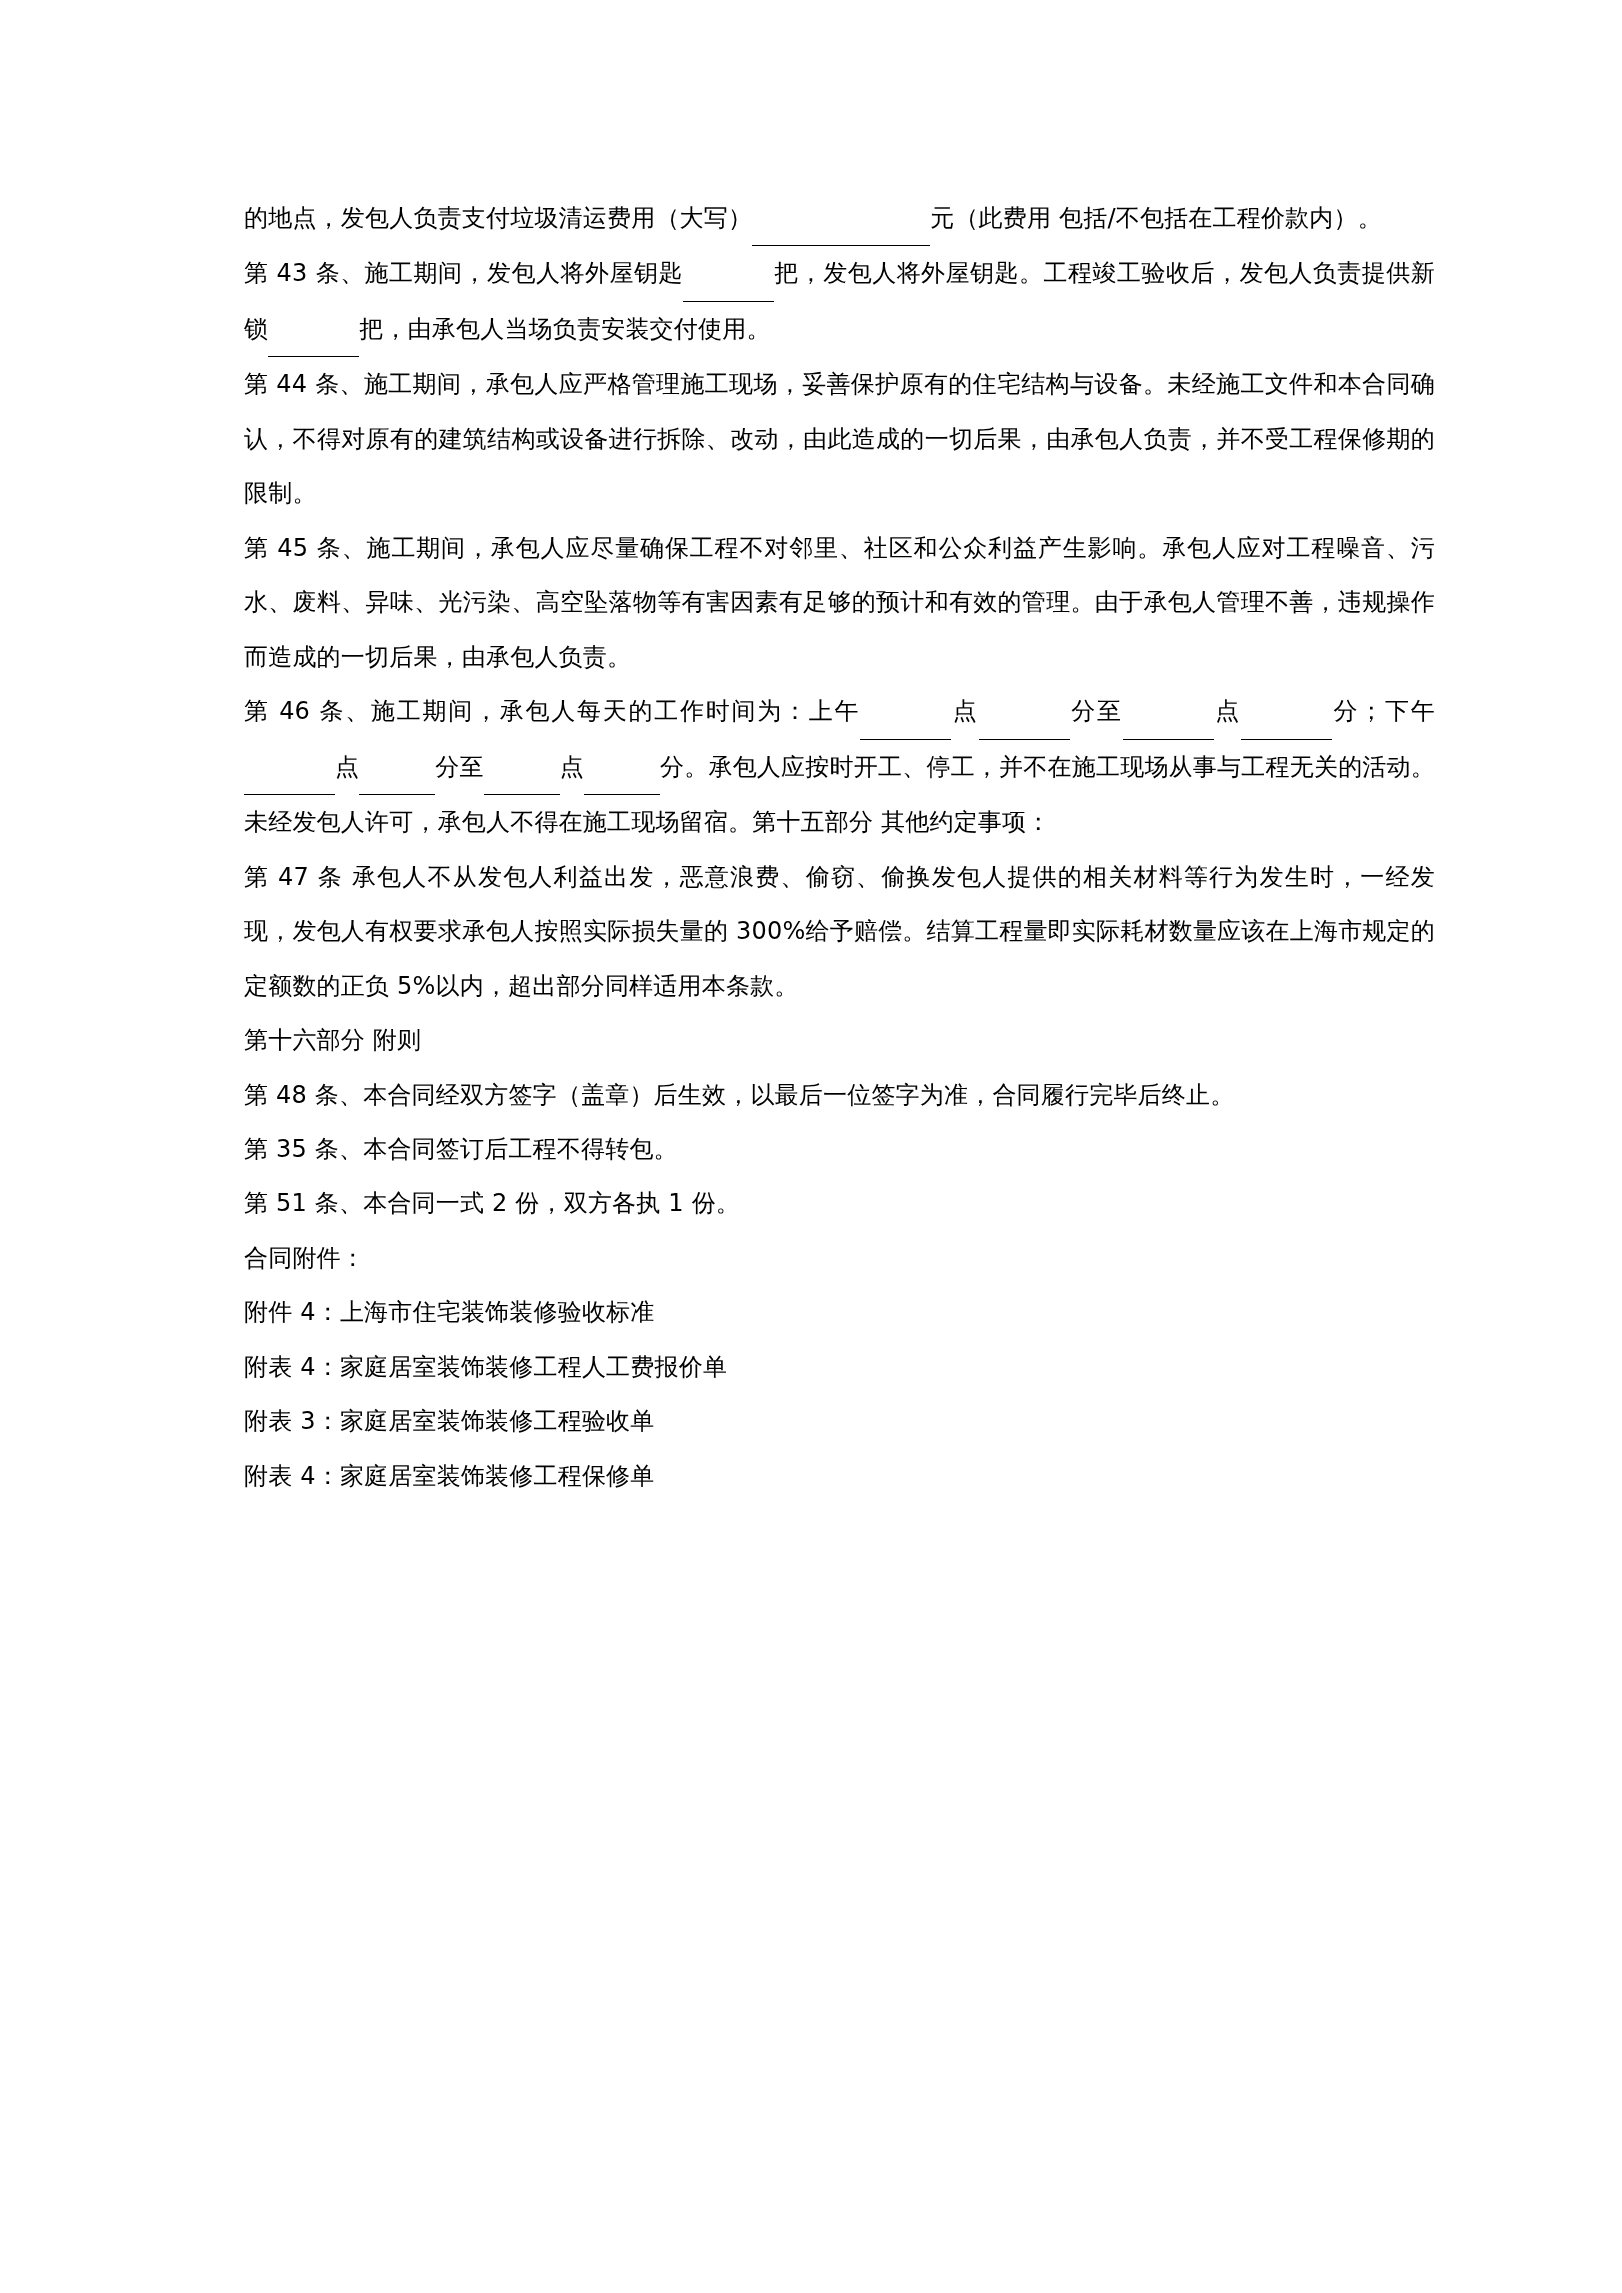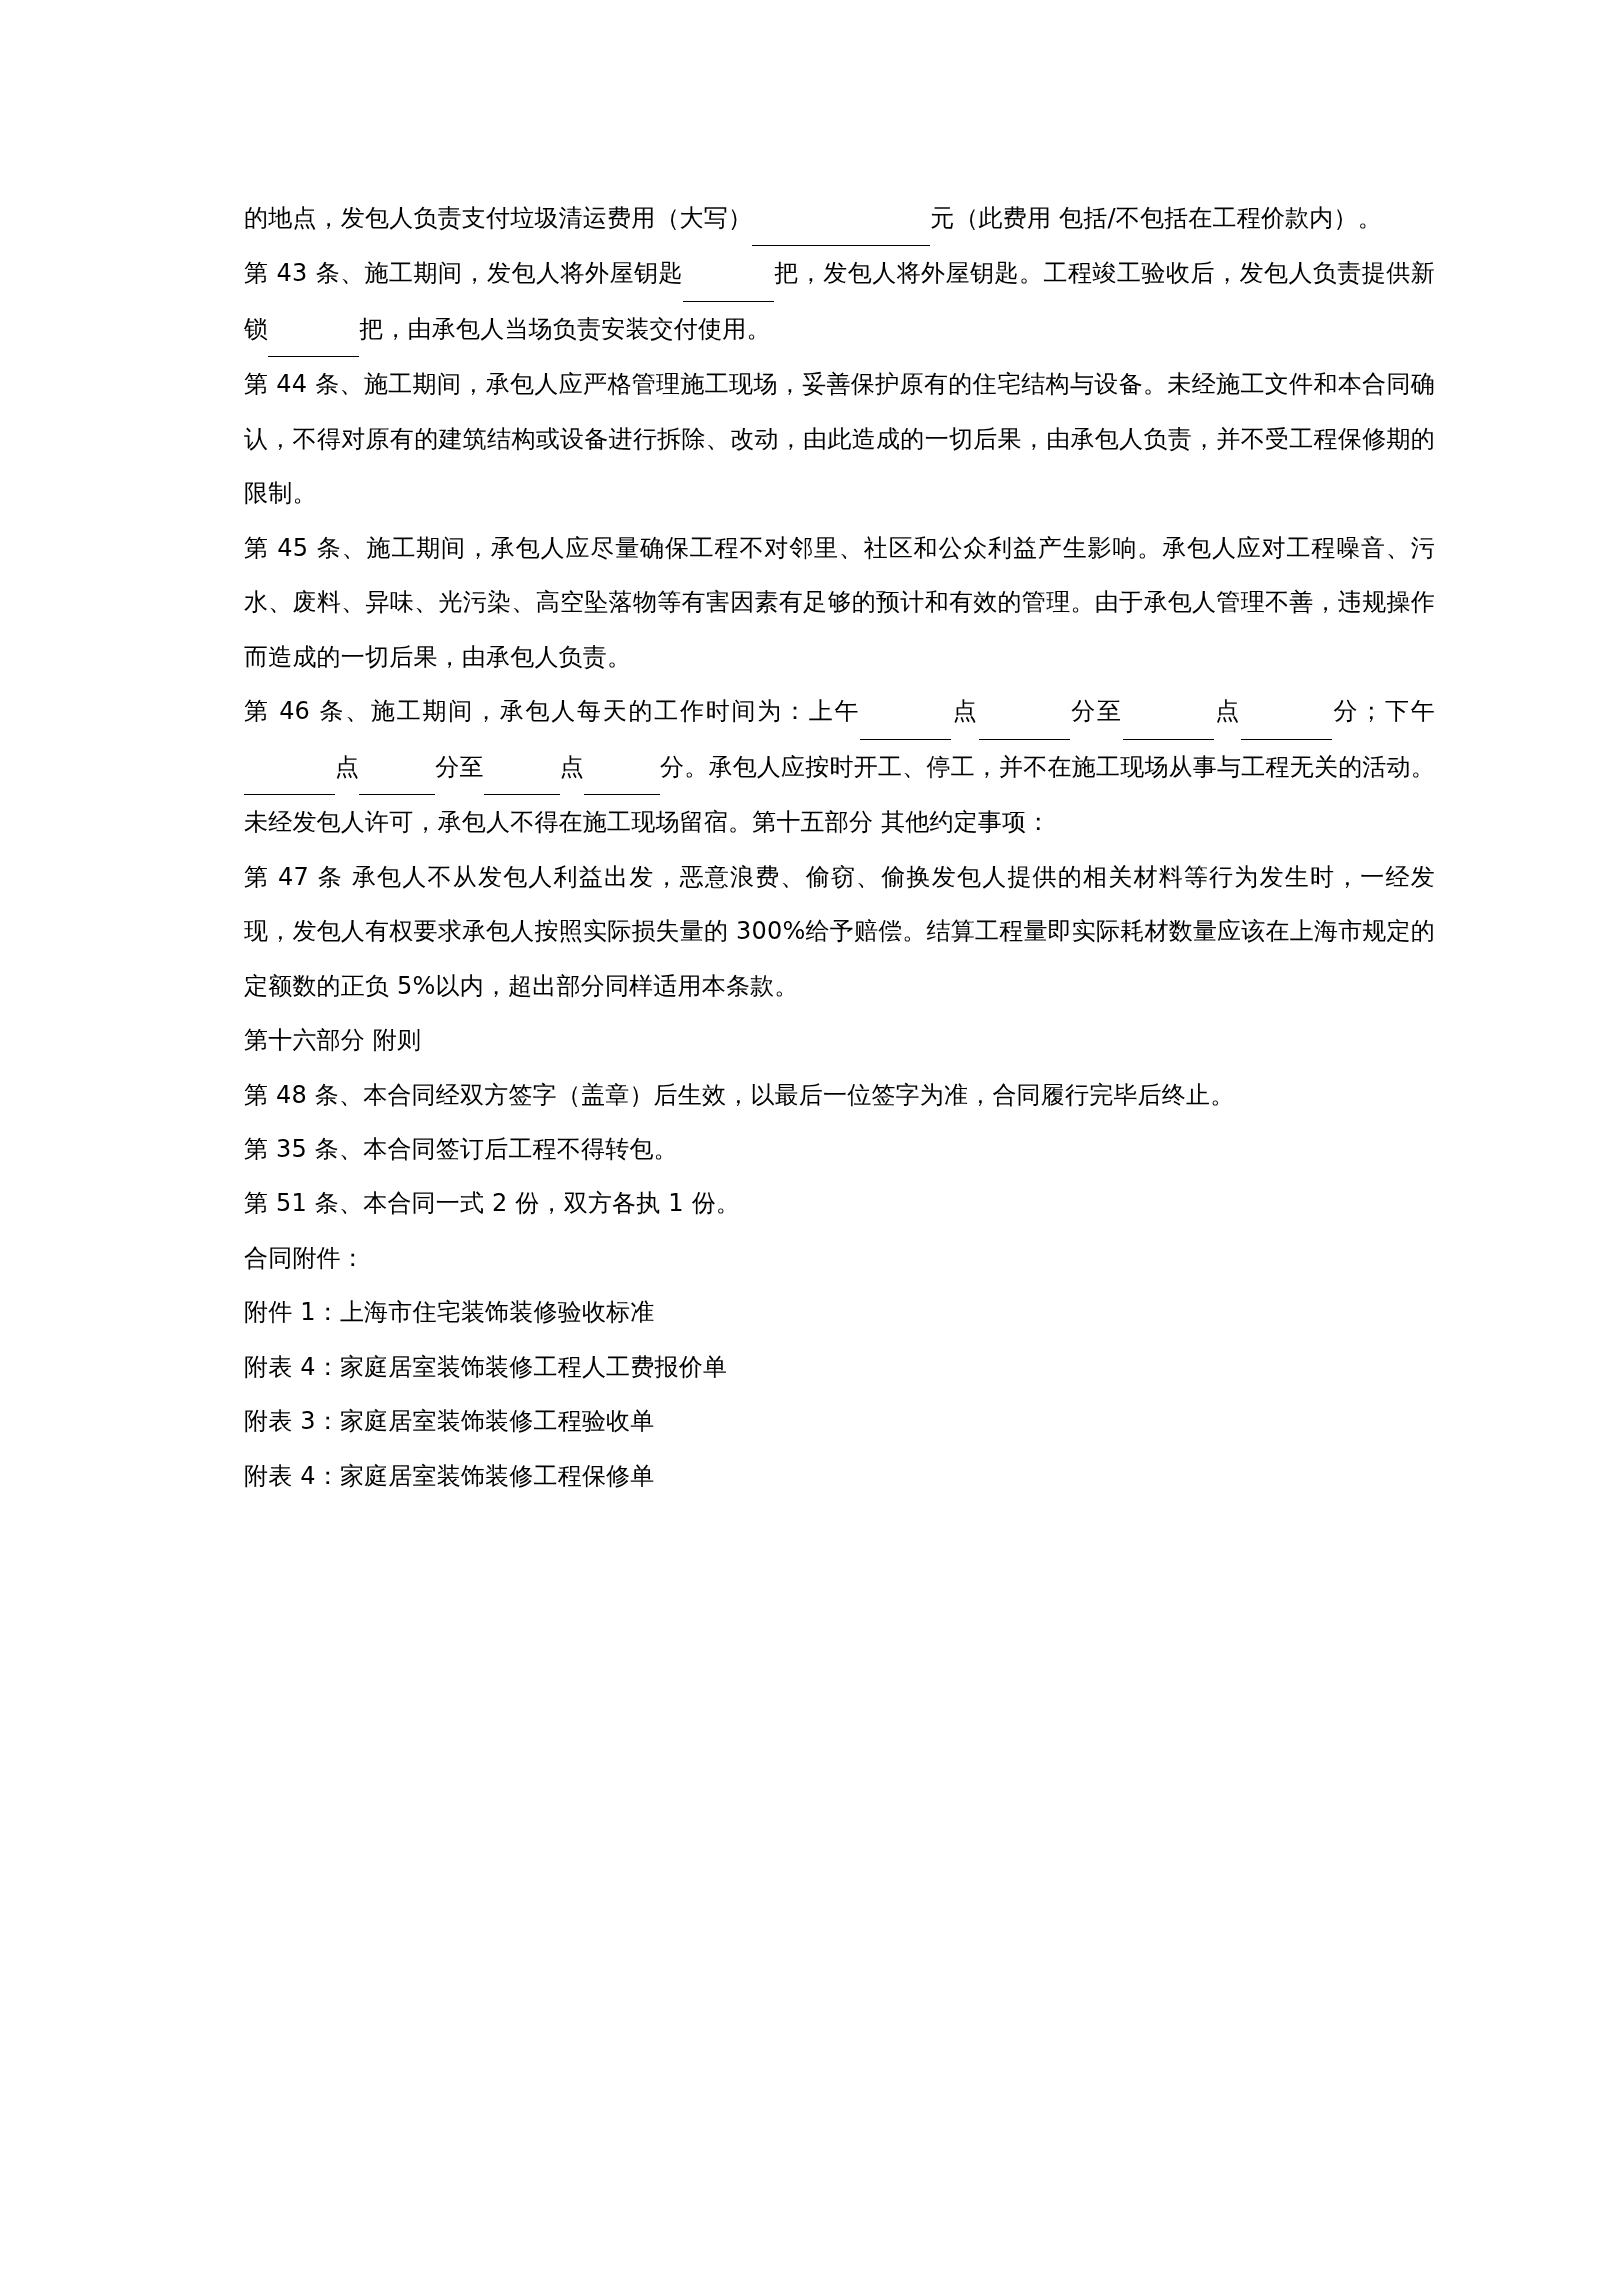--- a/index.html
+++ b/index.html
@@ -50,19 +50,19 @@
       <p class="para"><span>第 43 条、施工期间，发包人将外屋钥匙</span><span class="blank b-md">&nbsp;</span><span>把，发包人将外屋钥匙。工程竣工验收后，发包人负责提供新锁</span><span class="blank b-md">&nbsp;</span><span>把，由承包人当场负责安装交付使用。</span></p>
       <p class="para"><span>第 44 条、施工期间，承包人应严格管理施工现场，妥善保护原有的住宅结构与设备。未经施工文件和本合同确认，不得对原有的建筑结构或设备进行拆除、改动，由此造成的一切后果，由承包人负责，并不受工程保修期的限制。</span></p>
       <p class="para"><span>第 45 条、施工期间，承包人应尽量确保工程不对邻里、社区和公众利益产生影响。承包人应对工程噪音、污水、废料、异味、光污染、高空坠落物等有害因素有足够的预计和有效的管理。由于承包人管理不善，违规操作而造成的一切后果，由承包人负责。</span></p>
       <p class="para"><span>第 46 条、施工期间，承包人每天的工作时间为：上午</span><span class="blank b-md">&nbsp;</span><span>点</span><span class="blank b-md">&nbsp;</span><span>分至</span><span class="blank b-md">&nbsp;</span><span>点</span><span class="blank b-md">&nbsp;</span><span>分；下午</span><span class="blank b-md">&nbsp;</span><span>点</span><span class="blank b-sm">&nbsp;</span><span>分至</span><span class="blank b-sm">&nbsp;</span><span>点</span><span class="blank b-sm">&nbsp;</span><span>分。承包人应按时开工、停工，并不在施工现场从事与工程无关的活动。未经发包人许可，承包人不得在施工现场留宿。第十五部分 其他约定事项：</span></p>
       <p class="para"><span>第 47 条 承包人不从发包人利益出发，恶意浪费、偷窃、偷换发包人提供的相关材料等行为发生时，一经发现，发包人有权要求承包人按照实际损失量的 300%给予赔偿。结算工程量即实际耗材数量应该在上海市规定的定额数的正负 5%以内，超出部分同样适用本条款。</span></p>
       <p class="para"><span>第十六部分 附则</span></p>
       <p class="para"><span>第 48 条、本合同经双方签字（盖章）后生效，以最后一位签字为准，合同履行完毕后终止。</span></p>
       <p class="para"><span>第 35 条、本合同签订后工程不得转包。</span></p>
       <p class="para"><span>第 51 条、本合同一式 2 份，双方各执 1 份。</span></p>
       <p class="para"><span>合同附件：</span></p>
-      <p class="para"><span>附件 1：上海市住宅装饰装修验收标准</span></p>
+      <p class="para"><span>附件 4：上海市住宅装饰装修验收标准</span></p>
       <p class="para"><span>附表 4：家庭居室装饰装修工程人工费报价单</span></p>
       <p class="para"><span>附表 3：家庭居室装饰装修工程验收单</span></p>
       <p class="para"><span>附表 4：家庭居室装饰装修工程保修单</span></p>
     </div>
 </div>
 
 
 </body></html>

